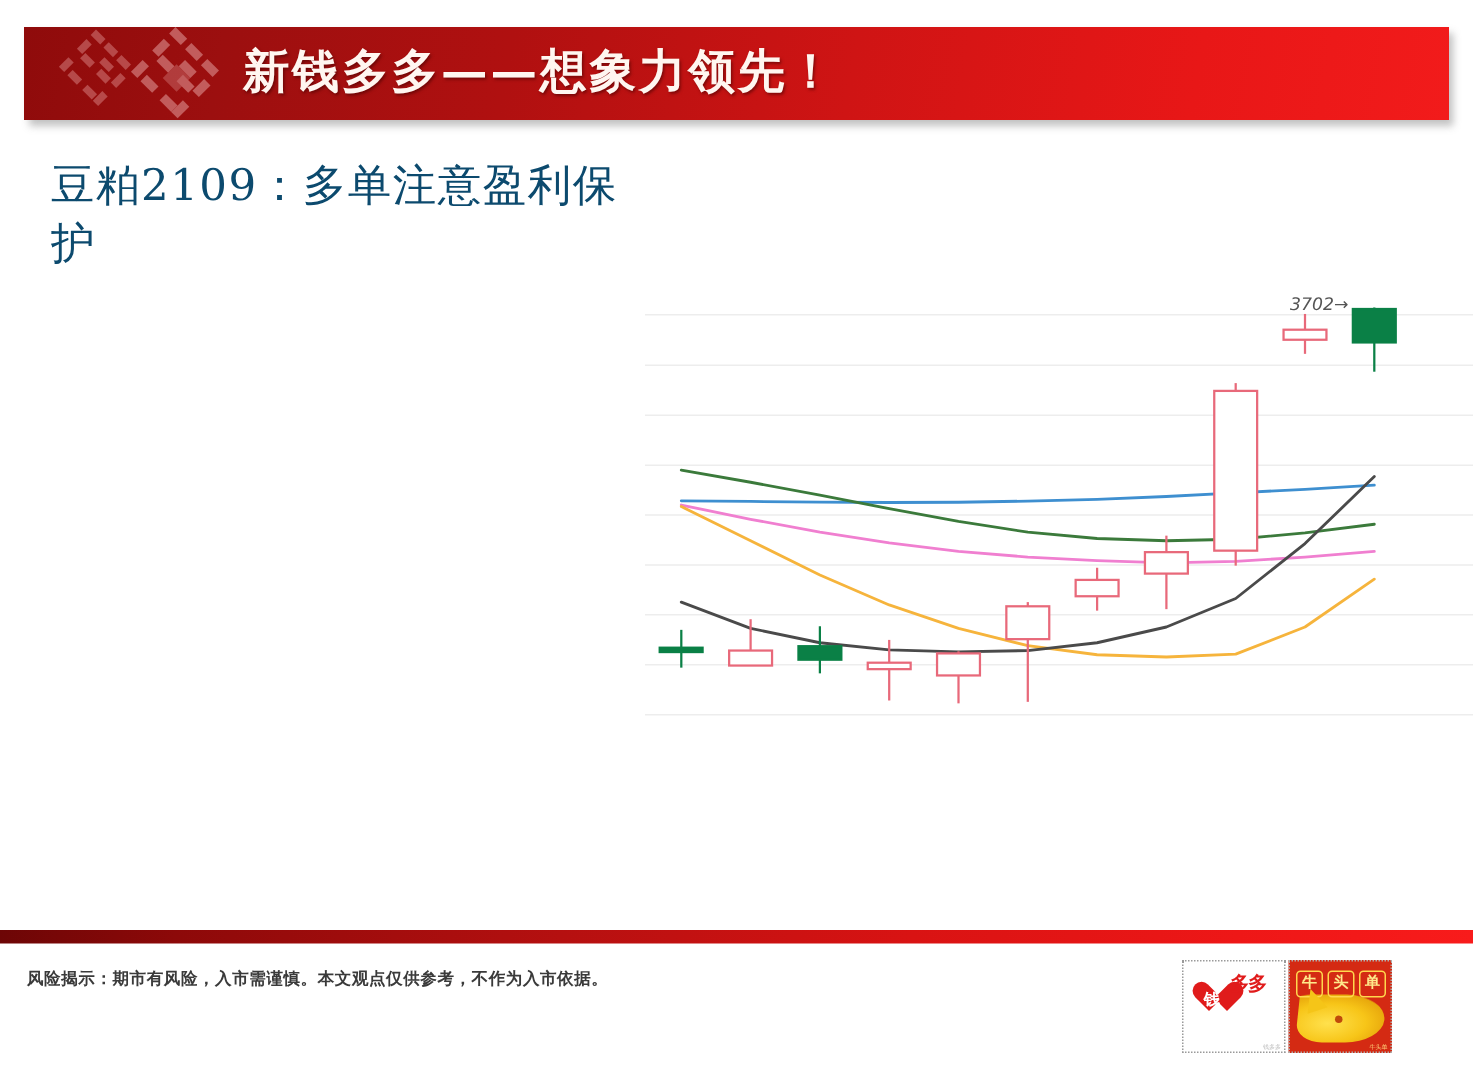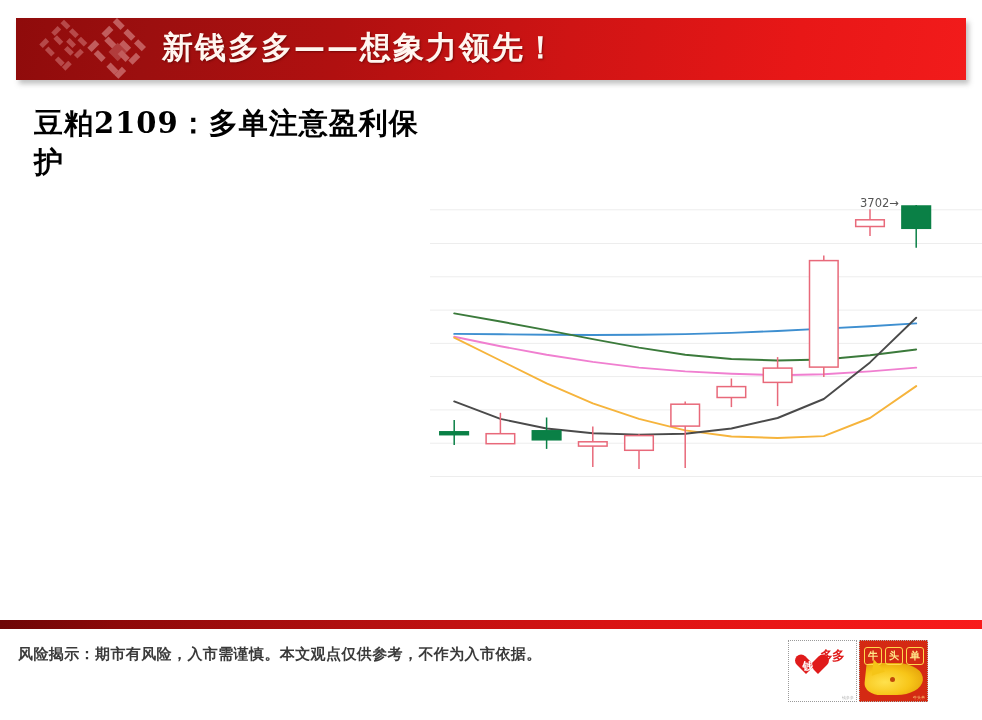--- a/index.html
+++ b/index.html
@@ -29,50 +29,50 @@
     color:#fff6f0;
     font-family:"DejaVu Serif","Liberation Serif",serif;
     font-size:31px;font-weight:700;letter-spacing:2px;
     text-shadow:1px 1px 2px rgba(70,0,0,.55);
     white-space:nowrap;
   }
 
   
   .headline{
     position:absolute;left:34px;top:104px;width:400px;
-    color:#000000;
-    font-family:"DejaVu Serif","Liberation Serif",serif;
-    font-weight:700;font-size:29px;line-height:1.33;
+    color:#0c4a6e;
+    font-family:"DejaVu Serif","Liberation Serif",serif;
+    font-weight:400;font-size:29px;line-height:1.33;
     letter-spacing:1px;
   }
   .body-copy{
     position:absolute;left:28px;top:212px;width:412px;
     color:#2a2a2a;
     font-family:"DejaVu Serif","Liberation Serif",serif;
     font-weight:700;font-size:22.5px;line-height:1.82;
     text-align:justify;text-indent:2em;
     letter-spacing:.6px;
   }
 
   
   .chart-wrap{
-    position:absolute;left:430px;top:178px;width:552px;height:424px;
+    position:absolute;left:430px;top:178px;width:552px;height:424px;font-style:italic;
   }
   .chart-svg{display:block;width:552px;height:424px;}
 
   
   .footer-rule{
     position:absolute;left:0;top:620px;width:982px;height:9px;
     background:linear-gradient(90deg,#6d0606 0%,#8d0909 12%,#b51010 38%,#d91313 62%,#ee1717 84%,#f81b1b 100%);
   }
   .footer-note{
     position:absolute;left:18px;top:645px;width:740px;
     color:#3a3a3a;
     font-family:"DejaVu Serif","Liberation Serif",serif;
-    font-weight:700;font-size:15px;letter-spacing:.4px;
+    font-weight:700;font-size:11px;letter-spacing:.4px;
     white-space:nowrap;
   }
 
   
   .logo-row{
     position:absolute;left:788px;top:640px;width:140px;height:62px;
     display:flex;gap:2px;
   }
   .logo-box{
     width:68px;height:60px;border:1px dotted #9a9a9a;

